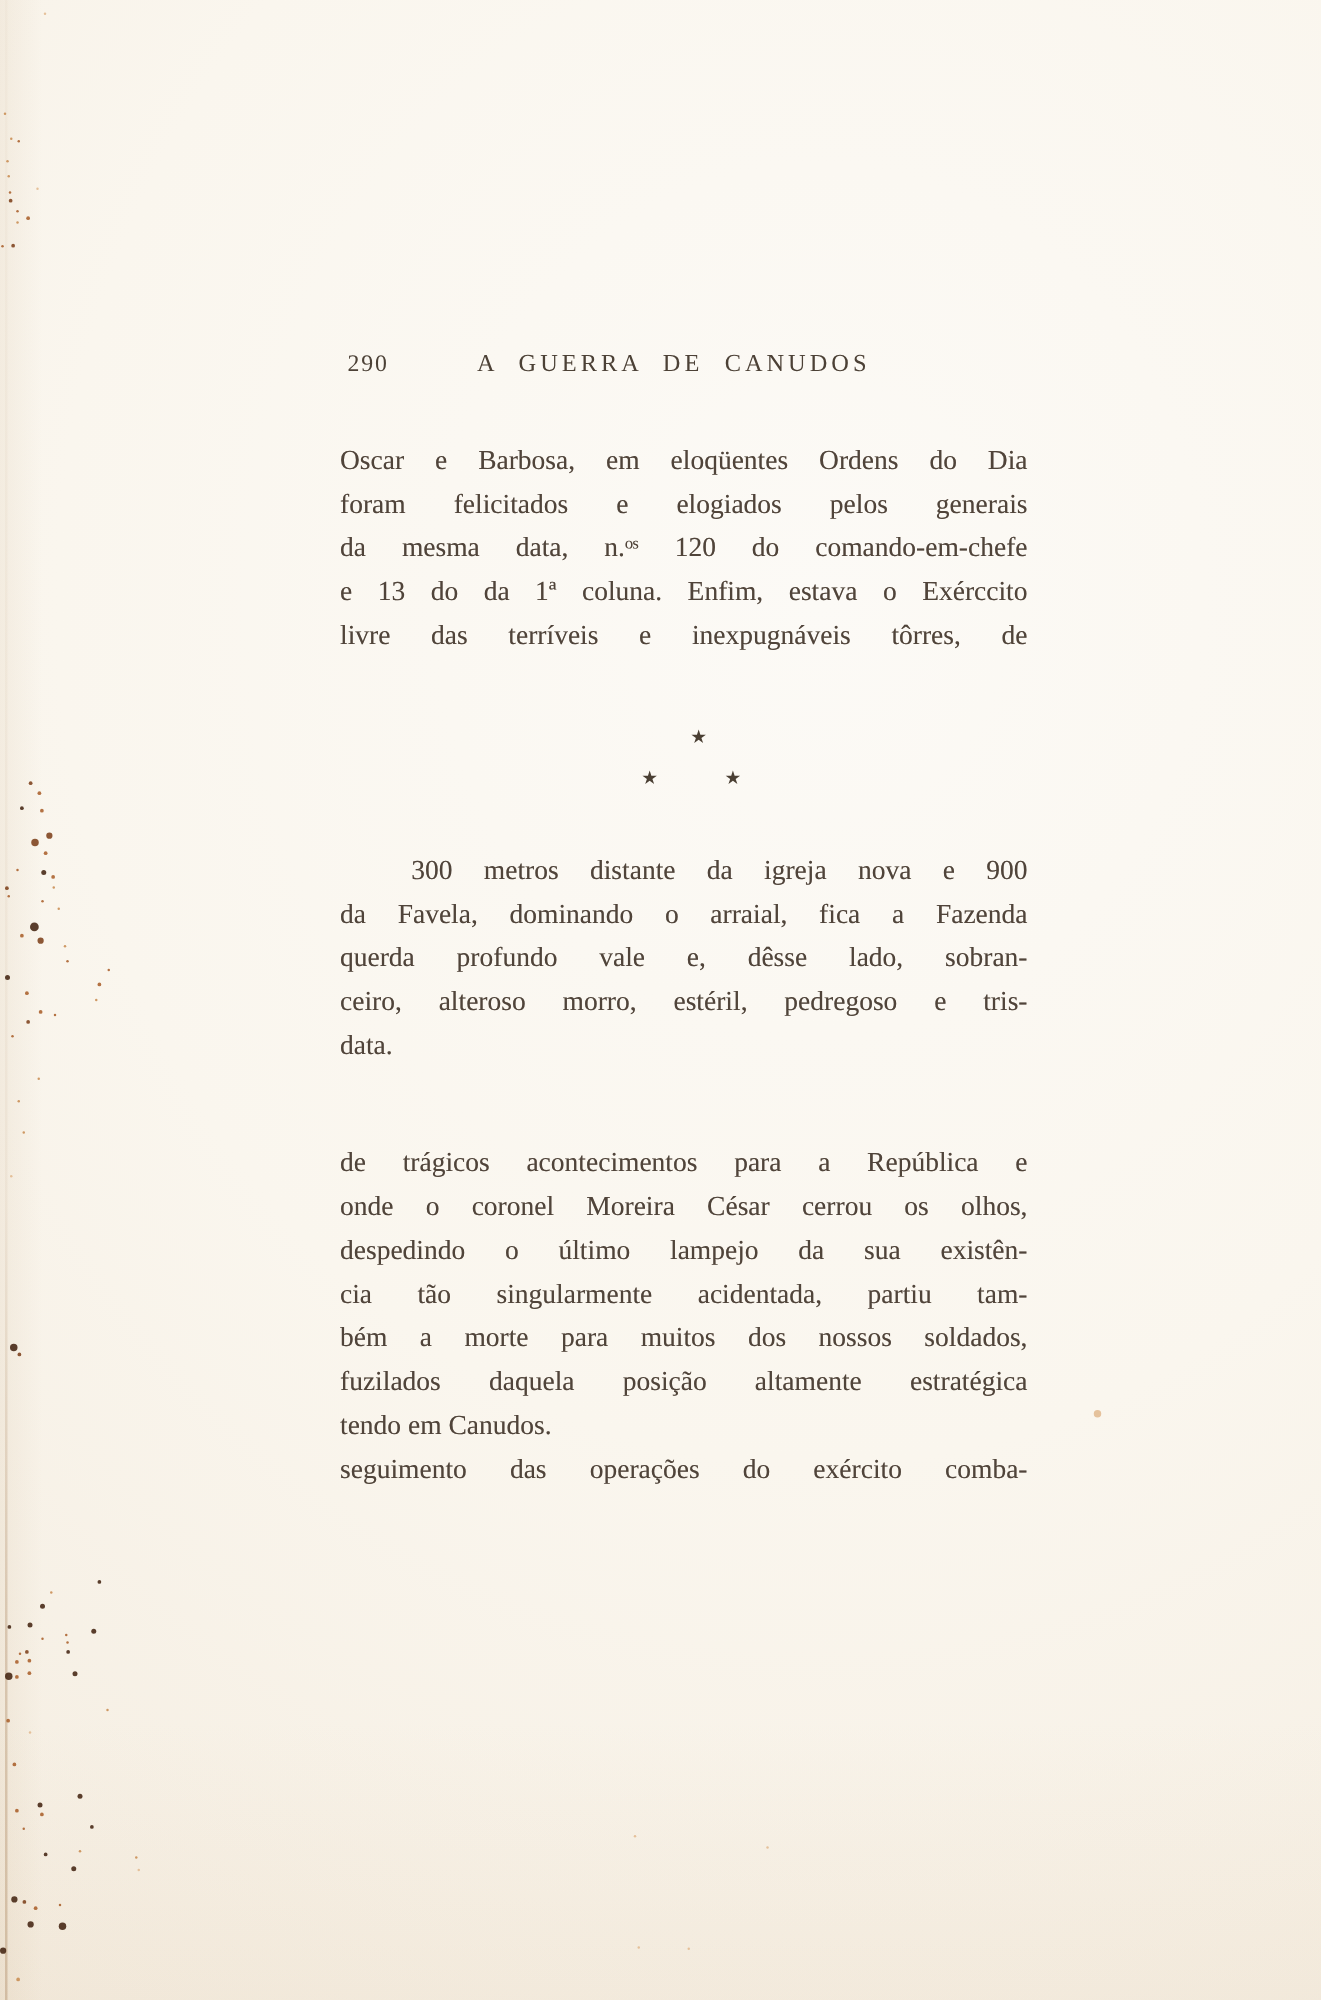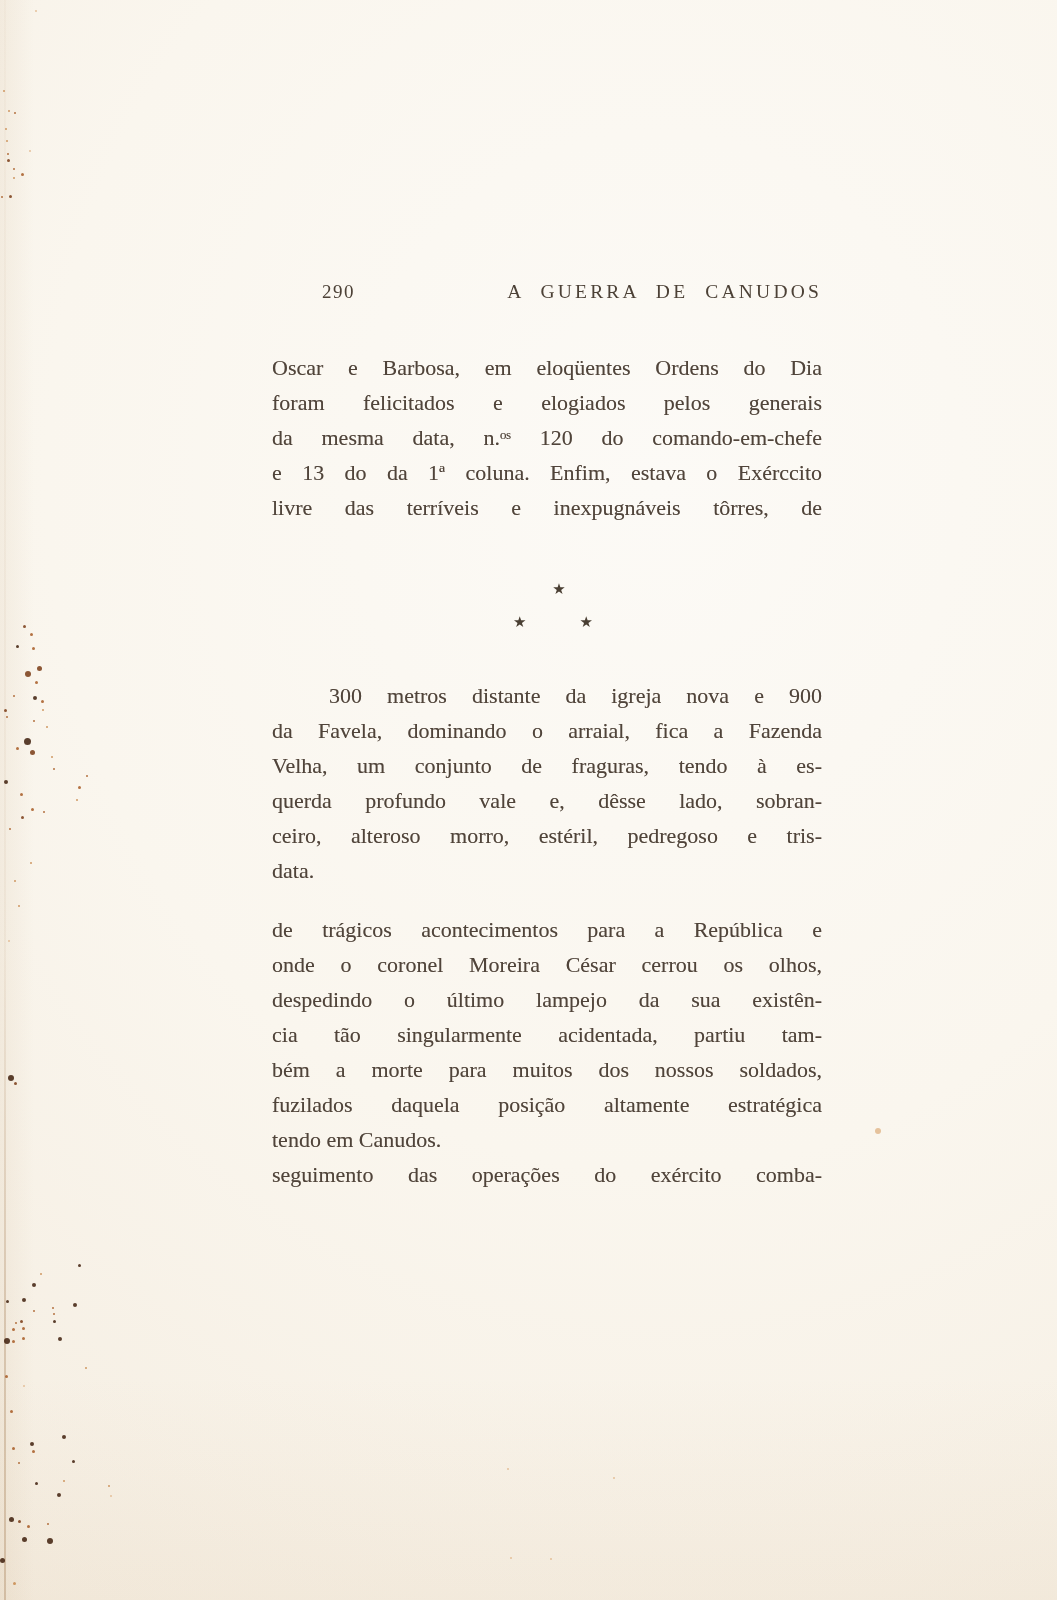--- a/index.html
+++ b/index.html
@@ -21,24 +21,24 @@
     background: linear-gradient(to bottom,
       rgba(170,130,90,0.04) 0%, rgba(170,130,90,0.08) 60%,
       rgba(150,105,60,0.28) 82%, rgba(150,105,60,0.30) 100%);
   }
   .header {
     position: absolute; left: 272px; top: 281px; width: 550px; height: 28px;
     color: #4c4136;
   }
   .page-number {
     position: absolute; left: 6px; top: 0;
-    font-size: 19px; letter-spacing: 1.5px; margin-left: 44px;
+    font-size: 19px; letter-spacing: 1.5px;
   }
   .running-title {
-    position: absolute; left: 0; right: 0; top: 0; text-align: right;
+    position: absolute; left: 0; right: 16px; top: 0; text-align: center;
     font-size: 19.5px; letter-spacing: 3.2px; word-spacing: 9px;
   }
   .para {
     position: absolute; left: 272px; width: 550px;
     font-size: 22px; color: #50443a;
     text-shadow: 0 0 0.5px rgba(80,68,58,0.4);
   }
   .para .tline {
     height: 35px; line-height: 35px;
     text-align: justify; text-align-last: justify;
@@ -184,21 +184,20 @@
     <span>★</span>
   </div>
   <div class="star-row">
     <span>★</span>
     <span>★</span>
   </div>
 
   <div class="para" id="para2">
       <div class="tline ind">300 metros distante da igreja nova e 900</div>
       <div class="tline">da Favela, dominando o arraial, fica a Fazenda</div>
-      <div class="tline">Velha, um conjunto de fraguras, tendo à es-</div>
       <div class="tline">querda profundo vale e, dêsse lado, sobran-</div>
       <div class="tline">ceiro, alteroso morro, estéril, pedregoso e tris-</div>
       <div class="tline last">data.</div>
     </div>
 
   <div class="para" id="para3">
       <div class="tline">de trágicos acontecimentos para a República e</div>
       <div class="tline">onde o coronel Moreira César cerrou os olhos,</div>
       <div class="tline">despedindo o último lampejo da sua existên-</div>
       <div class="tline">cia tão singularmente acidentada, partiu tam-</div>

